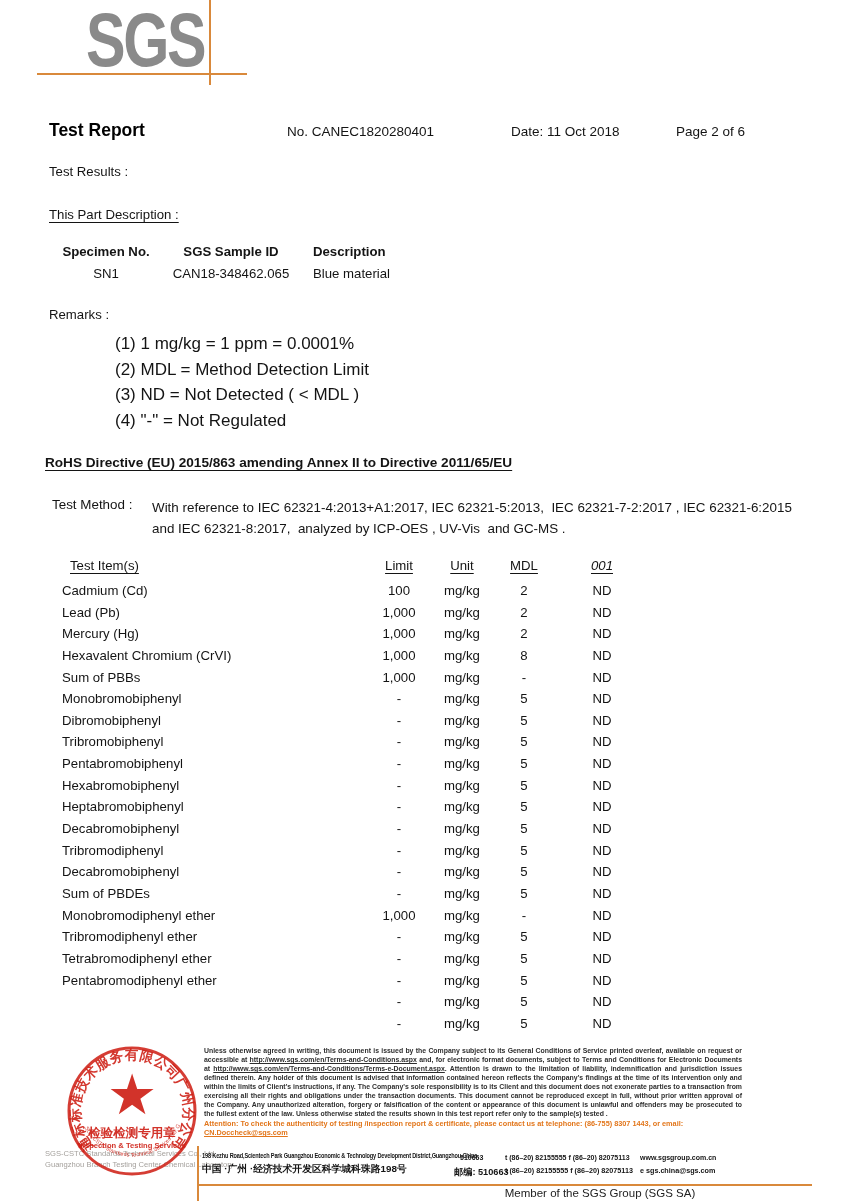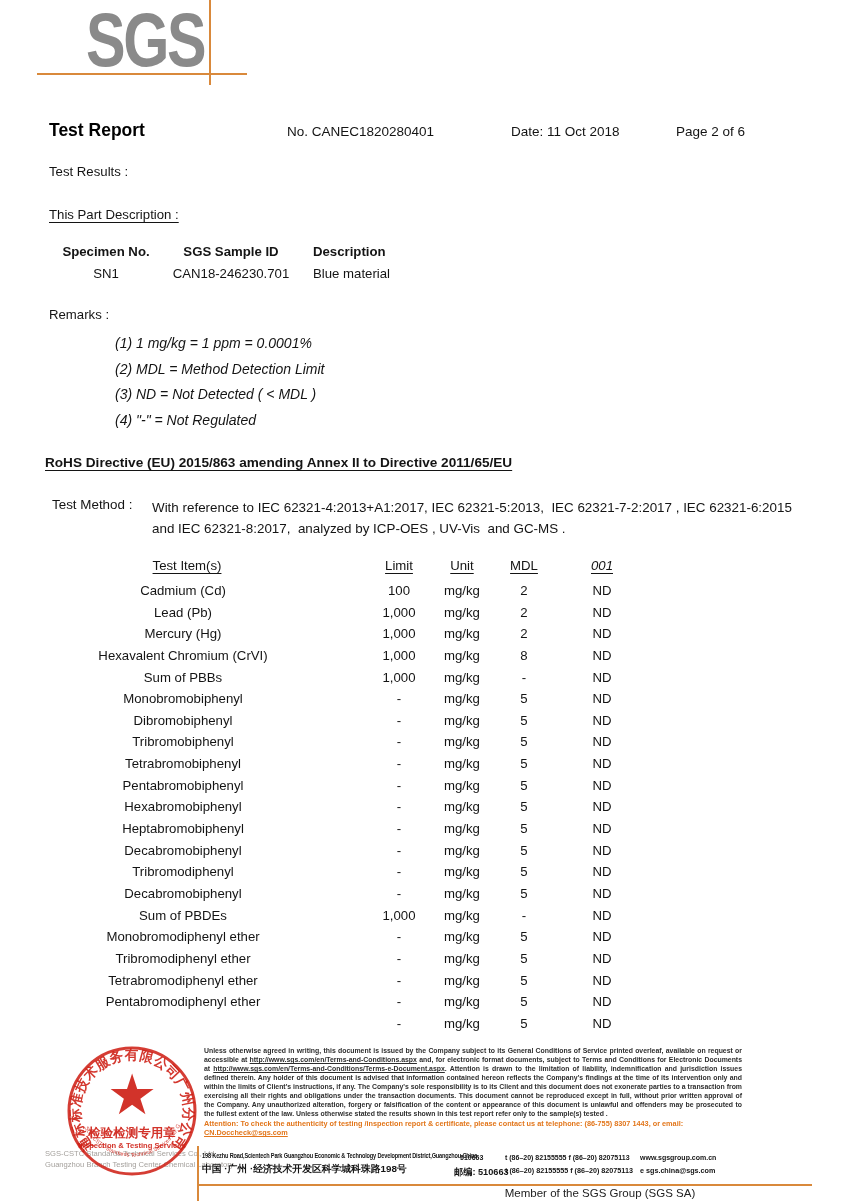--- a/index.html
+++ b/index.html
@@ -36,39 +36,39 @@
   .sp-v { font-size:13.2px; }
   .sp-c1h { left:50px; top:244px; width:112px; text-align:center; }
   .sp-c2h { left:164px; top:244px; width:134px; text-align:center; }
   .sp-c3h { left:313px; top:244px; }
   .sp-c1v { left:50px; top:266px; width:112px; text-align:center; }
   .sp-c2v { left:164px; top:266px; width:134px; text-align:center; }
   .sp-c3v { left:313px; top:266px; }
 
   
   .remarks-label { left:49px; top:307px; font-size:13.2px; }
-  .remarks-list { left:115px; top:331px; font-size:14px;font-style:italic; }
+  .remarks-list { left:115px; top:331px; font-size:17px; }
   .remarks-list div { height:25.6px; line-height:25.6px; }
 
   
   .rohs {
     left:45px; top:455px; font-size:13.6px; font-weight:bold;
     text-decoration:underline; text-underline-offset:3px;
   }
 
   
   .tm-label { left:52px; top:497px; font-size:13.4px; }
   .tm-text  { left:152px; top:497px; width:662px; font-size:13.4px; line-height:21px; white-space:pre-wrap; }
 
   
   .col { top:556px; font-size:13.2px; }
   .col .hd { height:24px; line-height:20px; }
   .col .hd span { text-decoration:underline; text-underline-offset:3px; }
   .col div.cell { height:21.65px; line-height:21.65px; }
-  .col-item   { left:28px;  width:300px; text-align:center; }
+  .col-item   { left:52px;  width:300px; text-align:left; }
   .col-item div.cell { padding-left:10px; }
   .col-item .hd { padding-left:18px; }
   .col-limit  { left:339px; width:120px; text-align:center; }
   .col-unit   { left:412px; width:100px; text-align:center; }
   .col-mdl    { left:484px; width:80px;  text-align:center; }
   .col-result { left:552px; width:100px; text-align:center; }
   .col-result .hd span { font-style:italic; }
 
   
   .company-l1 { left:45px; top:1149px; font-size:7.6px; color:#a5a19d; }
@@ -117,21 +117,21 @@
   <div class="abs hdr-date">Date: 11 Oct 2018</div>
   <div class="abs hdr-page">Page 2 of 6</div>
 
   <div class="abs test-results">Test Results :</div>
   <div class="abs test-part">This Part Description :</div>
 
   <div class="abs sp-h sp-c1h">Specimen No.</div>
   <div class="abs sp-h sp-c2h">SGS Sample ID</div>
   <div class="abs sp-h sp-c3h">Description</div>
   <div class="abs sp-v sp-c1v">SN1</div>
-  <div class="abs sp-v sp-c2v">CAN18-246230.701</div>
+  <div class="abs sp-v sp-c2v">CAN18-348462.065</div>
   <div class="abs sp-v sp-c3v">Blue material</div>
 
   <div class="abs remarks-label">Remarks :</div>
   <div class="abs remarks-list">
 
   <div>(1) 1 mg/kg = 1 ppm = 0.0001%</div>
       <div>(2) MDL = Method Detection Limit</div>
       <div>(3) ND = Not Detected ( &lt; MDL )</div>
       <div>(4) "-" = Not Regulated</div>
     </div>
@@ -146,21 +146,20 @@
     <div>
 
     <div class="cell">Cadmium (Cd)</div>
         <div class="cell">Lead (Pb)</div>
         <div class="cell">Mercury (Hg)</div>
         <div class="cell">Hexavalent Chromium (CrVI)</div>
         <div class="cell">Sum of PBBs</div>
         <div class="cell">Monobromobiphenyl</div>
         <div class="cell">Dibromobiphenyl</div>
         <div class="cell">Tribromobiphenyl</div>
-        <div class="cell">Tetrabromobiphenyl</div>
         <div class="cell">Pentabromobiphenyl</div>
         <div class="cell">Hexabromobiphenyl</div>
         <div class="cell">Heptabromobiphenyl</div>
         <div class="cell">Decabromobiphenyl</div>
         <div class="cell">Tribromodiphenyl</div>
         <div class="cell">Decabromobiphenyl</div>
         <div class="cell">Sum of PBDEs</div>
         <div class="cell">Monobromodiphenyl ether</div>
         <div class="cell">Tribromodiphenyl ether</div>
         <div class="cell">Tetrabromodiphenyl ether</div>

